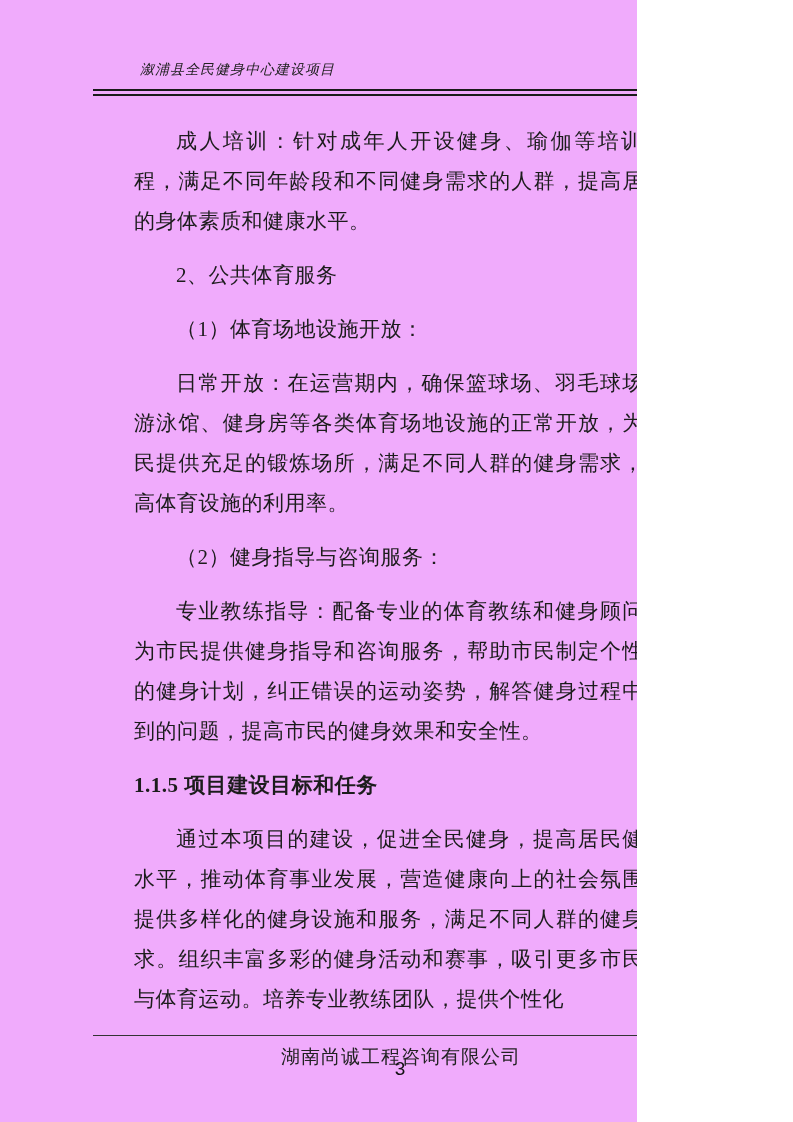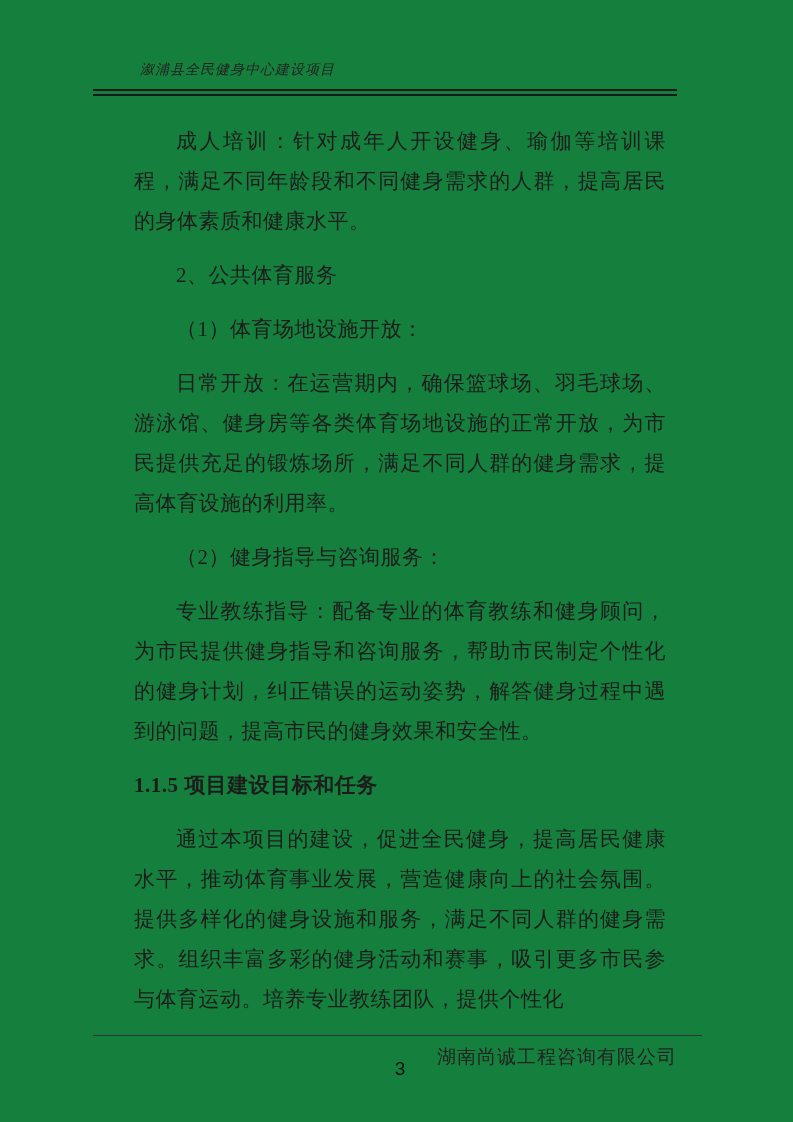--- a/index.html
+++ b/index.html
@@ -2,23 +2,23 @@
 <html><head>
 <meta charset="utf-8">
 <style>
   html, body {
     margin: 0;
     padding: 0;
     background: #ffffff;
   }
   .page {
     position: relative;
-    width: 793px;
+    width: 637px;
     height: 1122px;
-    background: #15803d;
+    background: #f0abfc;
     overflow: hidden;
     font-family: "Liberation Serif", "DejaVu Serif", serif;
     color: #1c1c1c;
   }
 
   
   .header-title {
     position: absolute;
     left: 140px;
     top: 60px;

